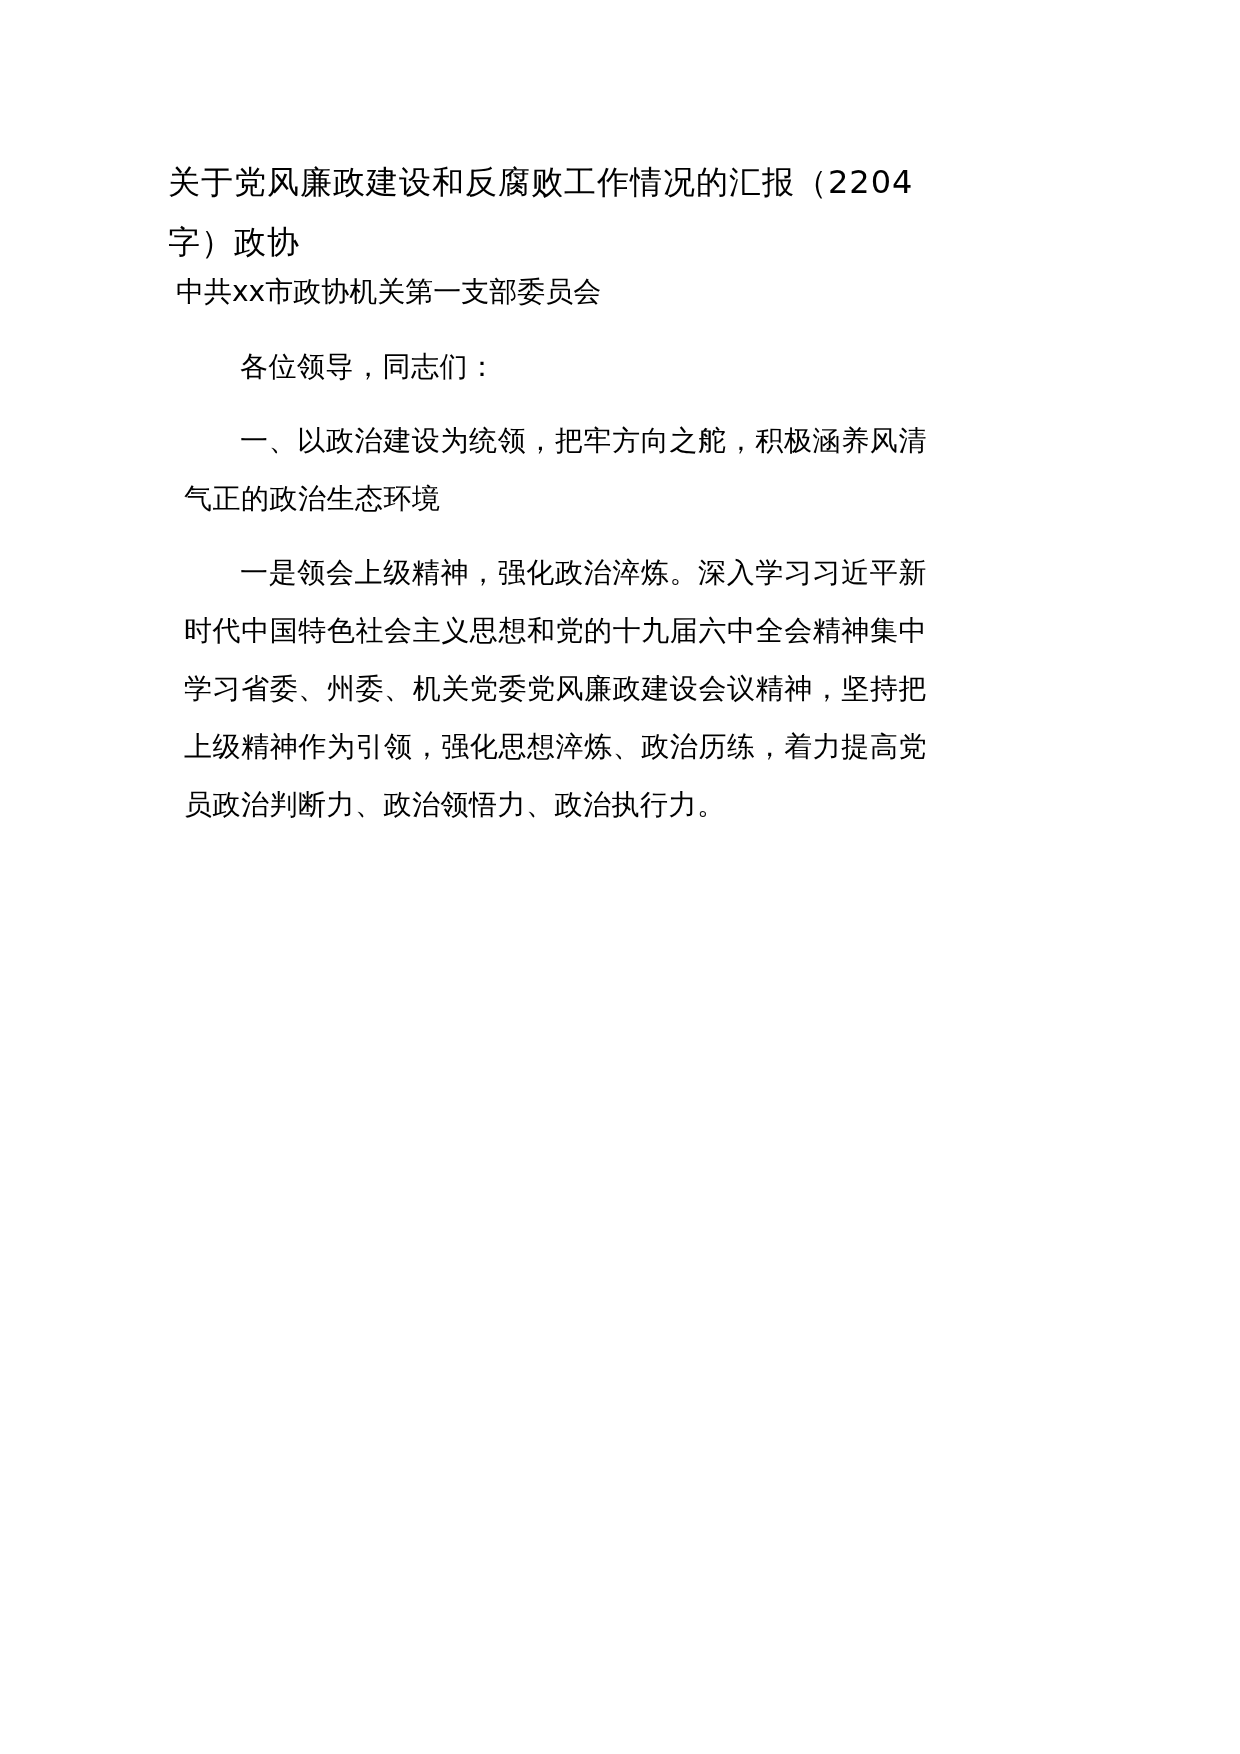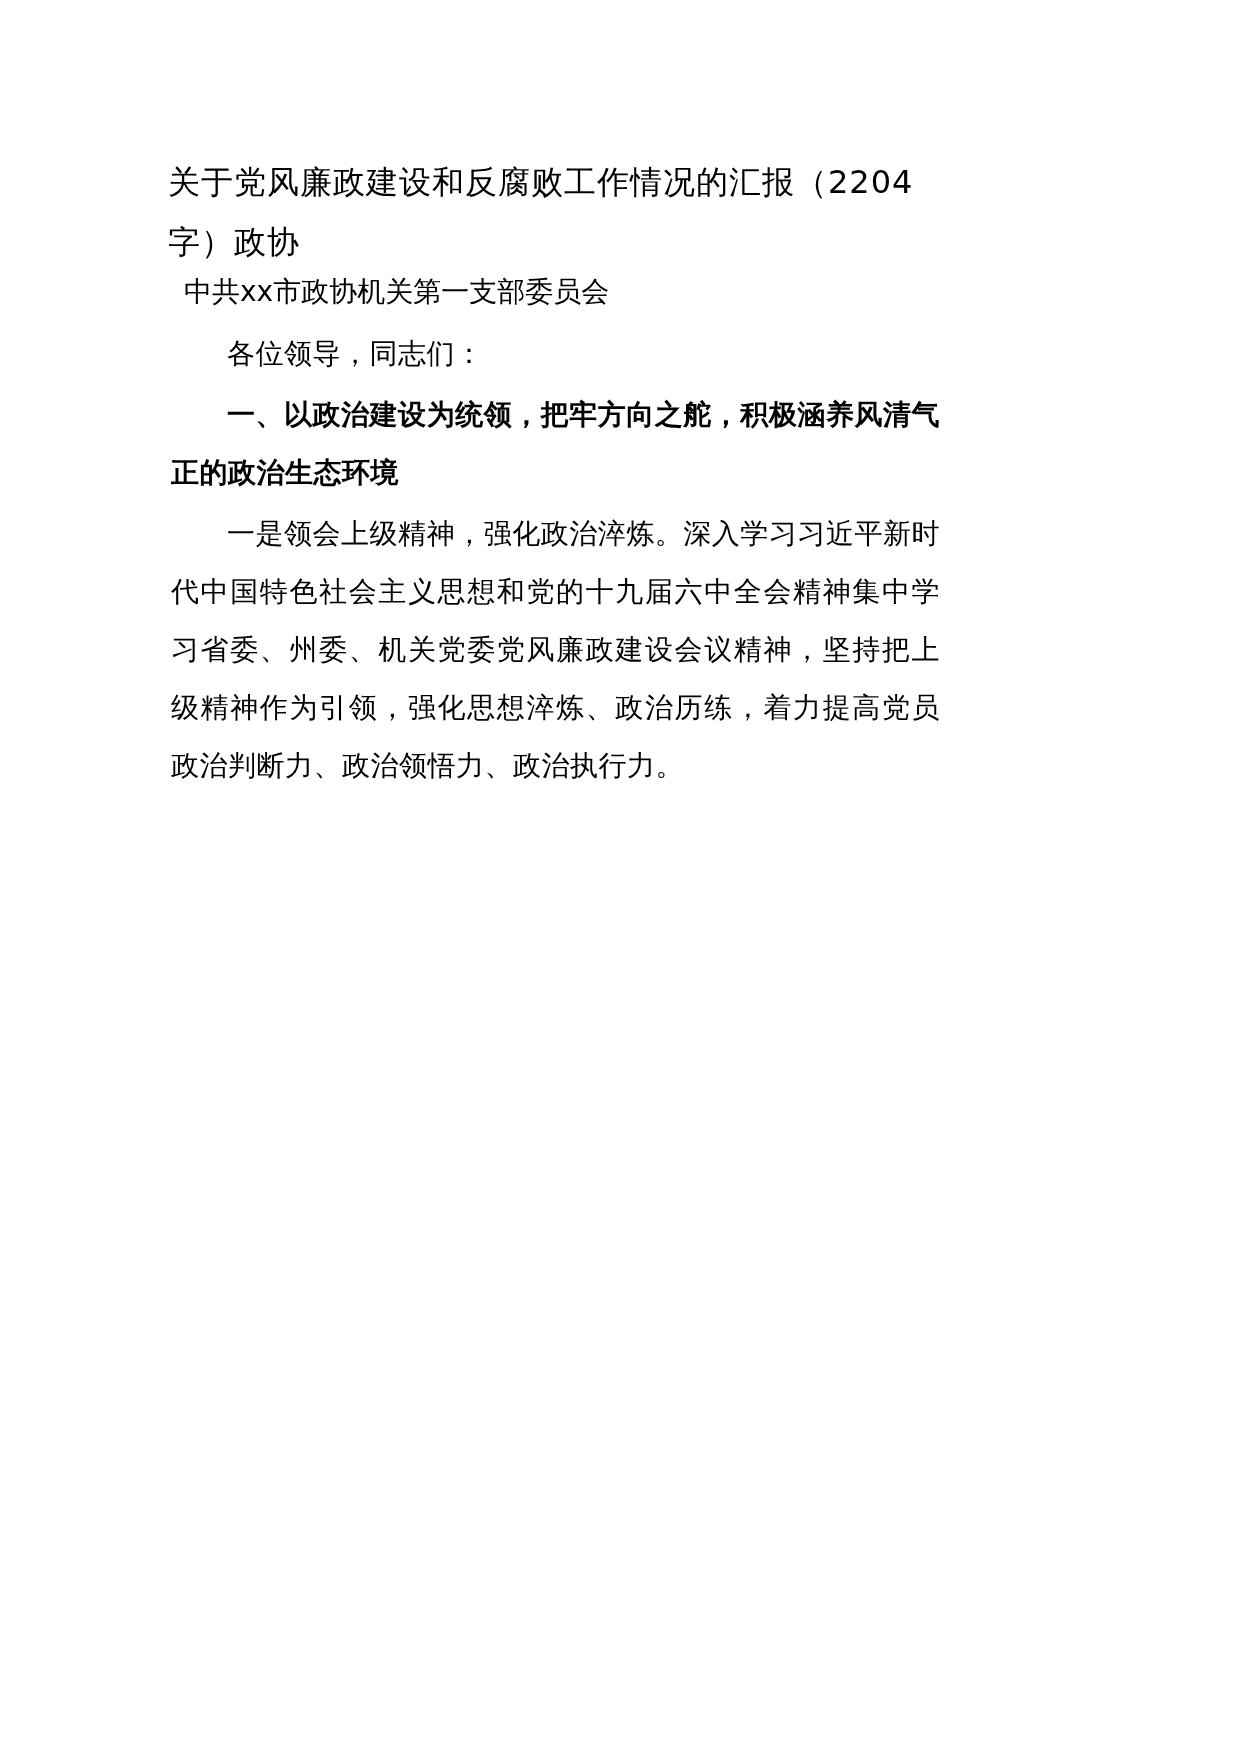--- a/index.html
+++ b/index.html
@@ -1,23 +1,23 @@
 <!DOCTYPE html>
 <html><head>
 <meta charset="utf-8">
 <style>
   html, body { margin: 0; padding: 0; background: #ffffff; }
   body { width: 1240px; height: 1754px; position: relative; overflow: hidden;
          font-family: "DejaVu Sans", "Liberation Sans", sans-serif; color: #000; }
   .page { position: absolute; left: 168px; top: 0; width: 780px; }
   .title { position: absolute; left: 0; top: 152px; width: 780px; font-size: 32px; line-height: 60px; letter-spacing: 1px; }
-  .org { position: absolute; left: 16px; top: 272px; font-size: 28px; line-height: 40px; }
+  .org { position: absolute; left: 8px; top: 272px; font-size: 28px; line-height: 40px; }
   .body-text { position: absolute; left: 0; top: 322px; width: 775px; font-size: 28px; line-height: 58px; letter-spacing: 0.5px; }
-  .body-text p { margin: 3px; text-indent: 2em; text-align: justify; }
-  .body-text p.heading { font-weight: bold; }
+  .body-text p { margin: 16px; text-indent: 2em; text-align: justify; }
+  .body-text p.heading { font-weight: normal; }
 </style>
 </head>
 <body>
 
 <div class="page">
   <div class="title">关于党风廉政建设和反腐败工作情况的汇报（2204字）政协</div>
   <div class="org">中共xx市政协机关第一支部委员会</div>
   <div class="body-text">
     <p>各位领导，同志们：</p>
     <p class="heading">一、以政治建设为统领，把牢方向之舵，积极涵养风清气正的政治生态环境</p>

